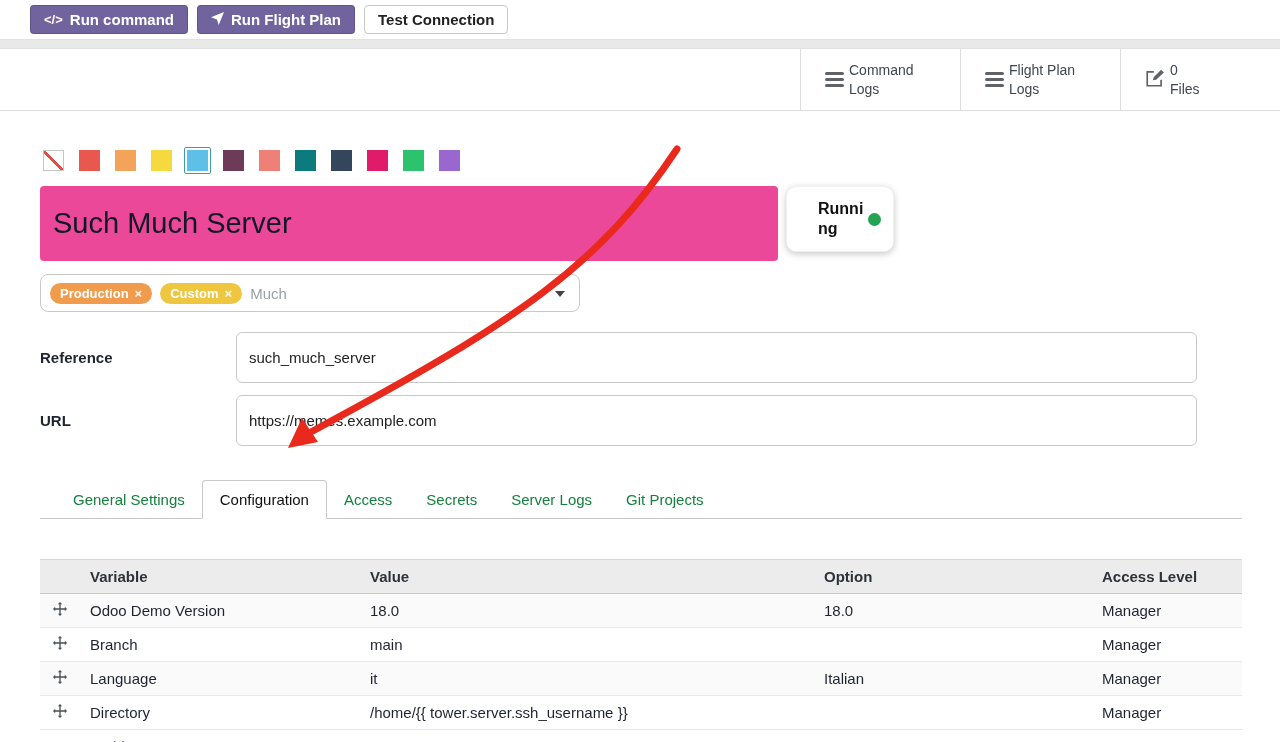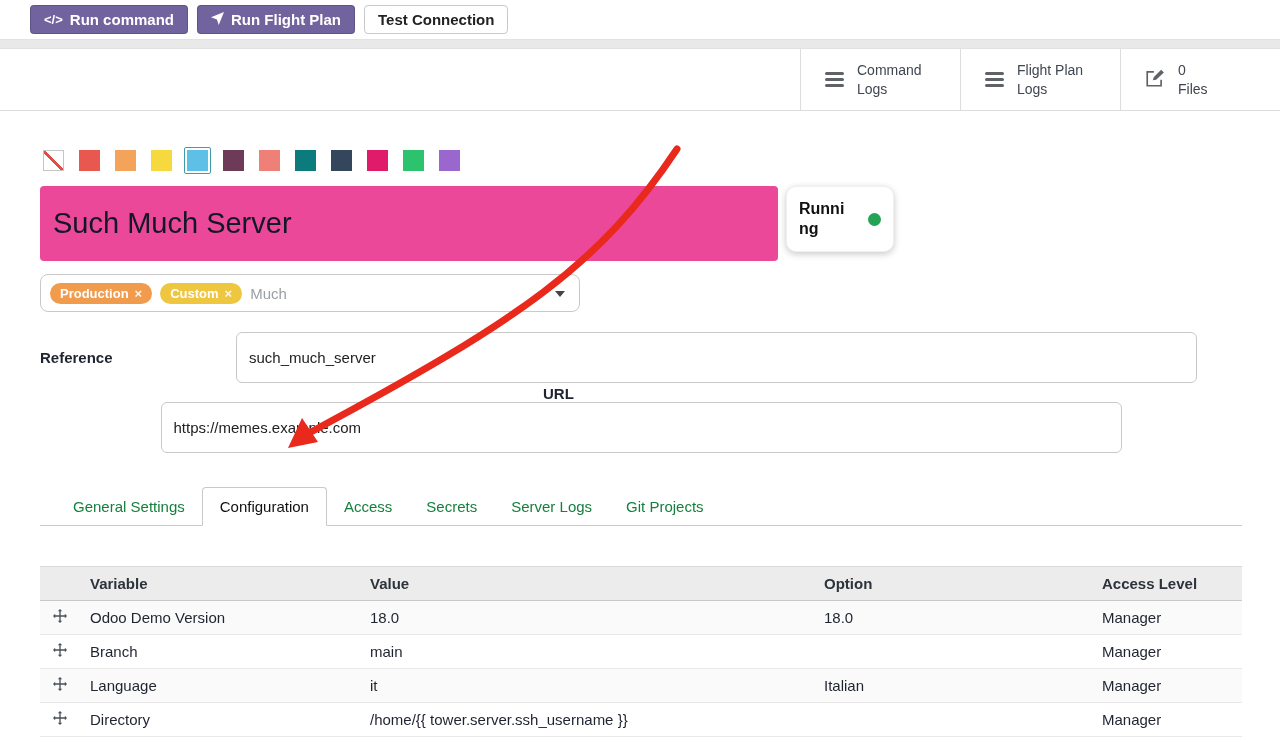--- a/index.html
+++ b/index.html
@@ -11,55 +11,55 @@
   
   .topbar { display:flex; gap:9px; align-items:center; padding:5px 0 5px 30px; background:#fff; }
   .btn { font-size:15px; font-weight:bold; padding:5px 13px; border-radius:4px; border:1px solid #c9c9c9;
          background:#fff; color:#222; cursor:pointer; display:flex; align-items:center; gap:7px; }
   .btn.primary { color:#fff; border-color:rgba(0,0,0,.15); }
   .btn .glyph { font-size:13px; font-weight:bold; }
   .gray-strip { height:10px; background:#e9e9e9; border-top:1px solid #e2e2e2; border-bottom:1px solid #e2e2e2; }
 
   
   .header-row { height:62px; display:flex; justify-content:flex-end; border-bottom:1px solid #ddd; background:#fff; }
-  .stat-cell { border-left:1px solid #ddd; display:flex; align-items:center; gap:13px; padding:0 24px; min-width:160px; cursor:pointer; }
+  .stat-cell { border-left:1px solid #ddd; display:flex; align-items:center; gap:5px; padding:0 24px; min-width:160px; cursor:pointer; }
   .stat-text { font-size:14px; color:#3f4650; line-height:1.35; }
   .hamburger { display:flex; flex-direction:column; gap:3px; }
   .hamburger i { display:block; width:19px; height:3px; background:#5f6368; border-radius:1.5px; }
 
   
   .main { padding:36px 38px 0 40px; }
 
   .swatches { display:flex; gap:9px; align-items:center; }
   .swatch-wrap { padding:2px; border:1px solid transparent; border-radius:2px; line-height:0; cursor:pointer; }
   .swatch-wrap.selected { border-color:#3d9dad; }
   .swatch { display:inline-block; width:21px; height:21px; }
   .swatch-none { background:linear-gradient(to top right, #fff 44%, #e14d43 44%, #e14d43 55%, #fff 55%);
                  border:1px solid #c5c5c5; }
 
   .title-row { display:flex; gap:8px; margin-top:12px; align-items:flex-start; }
   .title-input { width:738px; height:75px; border:none; border-radius:4px; font-size:29px;
                  font-family:"Liberation Sans", sans-serif; color:#111827; padding:0 13px; outline:none; }
   .status-card { width:108px; background:#fff; border:1px solid #f0f0f0; border-radius:10px;
                  box-shadow:0 2px 7px rgba(0,0,0,.22); padding:12px; display:flex; align-items:center;
-                 justify-content:space-between; }
+                 justify-content:flex-end; }
   .status-text { font-weight:bold; font-size:16px; width:50px; line-height:1.25; overflow-wrap:anywhere; color:#111; }
   .status-dot { width:13px; height:13px; border-radius:50%; }
 
   .tags-box { width:540px; margin-top:13px; border:1px solid #c9c9c9; border-radius:8px; height:38px;
               display:flex; align-items:center; gap:8px; padding:0 34px 0 9px; position:relative; cursor:text; }
   .tag-pill { border-radius:11px; color:#fff; font-size:13px; font-weight:bold; padding:3px 10px;
               display:flex; align-items:center; gap:6px; white-space:nowrap; }
   .tag-x { font-size:13px; line-height:1; cursor:pointer; opacity:.9; }
   .tags-placeholder { color:#9aa0a6; font-size:15px; }
   .caret { position:absolute; right:14px; top:16px; width:0; height:0;
            border-left:5px solid transparent; border-right:5px solid transparent; border-top:6px solid #444; }
 
   .field-row { display:flex; align-items:center; margin-top:20px; }
-  .field-row + .field-row { margin-top:2px;flex-direction:column; }
+  .field-row + .field-row { margin-top:12px; }
   .field-label { width:196px; font-weight:bold; font-size:15px; color:#1f2430; }
   .field-input { width:961px; height:51px; border:1px solid #c9c9c9; border-radius:6px; padding:0 12px;
                  font-size:15px; font-family:"Liberation Sans", sans-serif; color:#222; outline:none; background:#fff; }
 
   
   .tabs { display:flex; margin-top:34px; border-bottom:1px solid #c9c9c9; padding-left:16px; align-items:flex-end; }
   .tab { padding:10px 17px; font-size:15px; color:#15803d; cursor:pointer; }
   .tab.active { background:#fff; border:1px solid #c9c9c9; border-bottom:1px solid #fff; margin-bottom:-1px;
                 border-radius:4px 4px 0 0; color:#111; }
 

